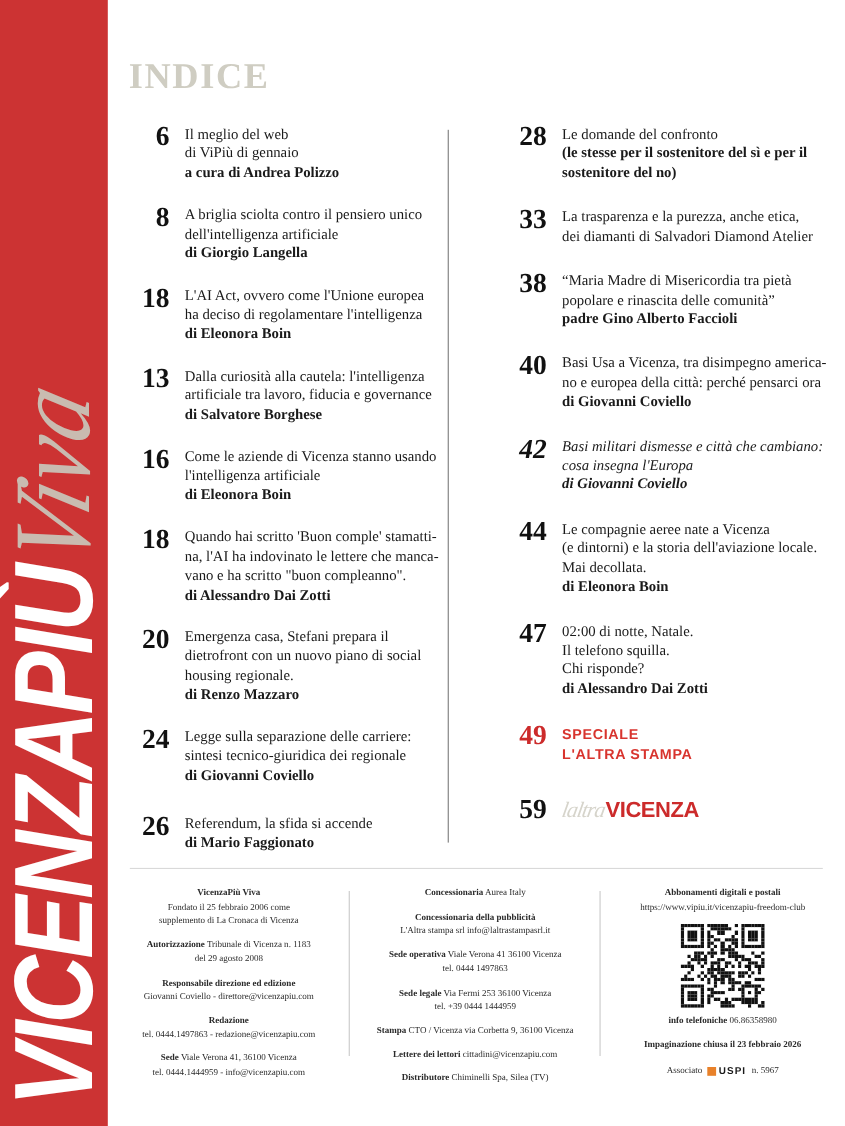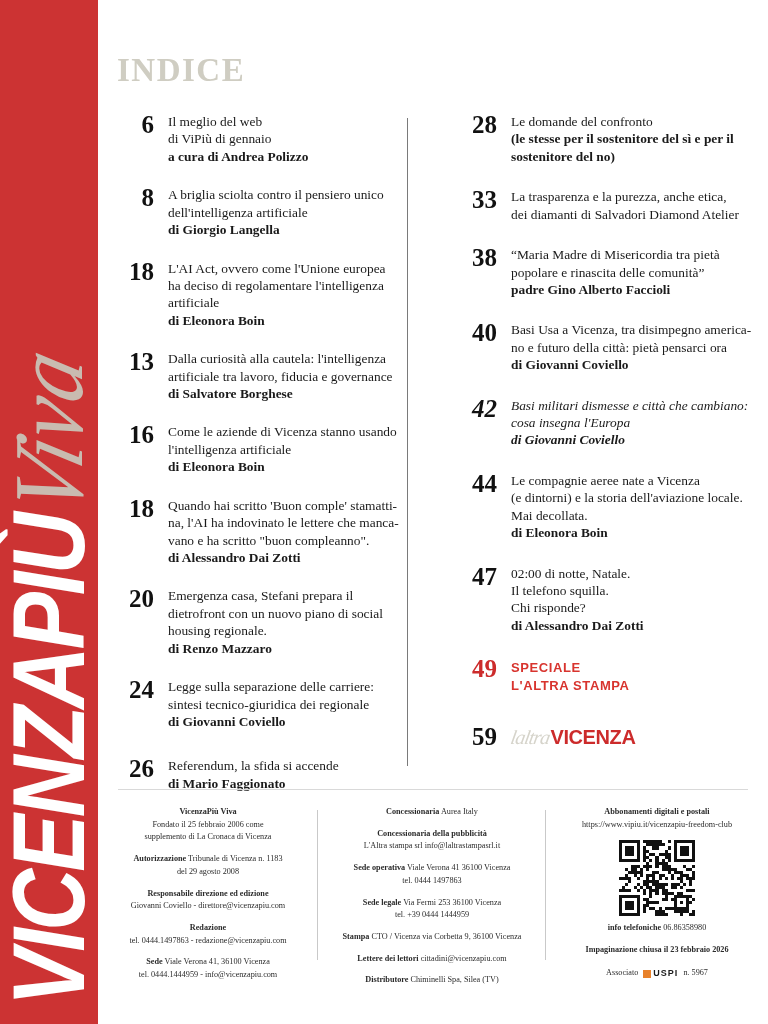--- a/index.html
+++ b/index.html
@@ -267,21 +267,20 @@
           <span class="ln">A briglia sciolta contro il pensiero unico</span>
           <span class="ln">dell'intelligenza artificiale</span>
           <span class="author">di Giorgio Langella</span>
         </div>
       </div>
       <div class="toc-entry" style="margin-bottom: 20px;">
         <div class="toc-num">18</div>
         <div class="toc-text">
           <span class="ln">L'AI Act, ovvero come l'Unione europea</span>
           <span class="ln">ha deciso di regolamentare l'intelligenza</span>
-          <span class="ln">artificiale</span>
           <span class="author">di Eleonora Boin</span>
         </div>
       </div>
       <div class="toc-entry" style="margin-bottom: 20px;">
         <div class="toc-num">13</div>
         <div class="toc-text">
           <span class="ln">Dalla curiosità alla cautela: l'intelligenza</span>
           <span class="ln">artificiale tra lavoro, fiducia e governance</span>
           <span class="author">di Salvatore Borghese</span>
         </div>
@@ -348,21 +347,21 @@
         <div class="toc-text">
           <span class="ln">“Maria Madre di Misericordia tra pietà</span>
           <span class="ln">popolare e rinascita delle comunità”</span>
           <span class="author">padre Gino Alberto Faccioli</span>
         </div>
       </div>
       <div class="toc-entry" style="margin-bottom: 22px;">
         <div class="toc-num">40</div>
         <div class="toc-text">
           <span class="ln">Basi Usa a Vicenza, tra disimpegno america-</span>
-          <span class="ln">no e futuro della città: pietà pensarci ora</span>
+          <span class="ln">no e europea della città: perché pensarci ora</span>
           <span class="author">di Giovanni Coviello</span>
         </div>
       </div>
       <div class="toc-entry" style="margin-bottom: 22px; font-style: italic;">
         <div class="toc-num">42</div>
         <div class="toc-text">
           <span class="ln">Basi militari dismesse e città che cambiano:</span>
           <span class="ln">cosa insegna l'Europa</span>
           <span class="author">di Giovanni Coviello</span>
         </div>

